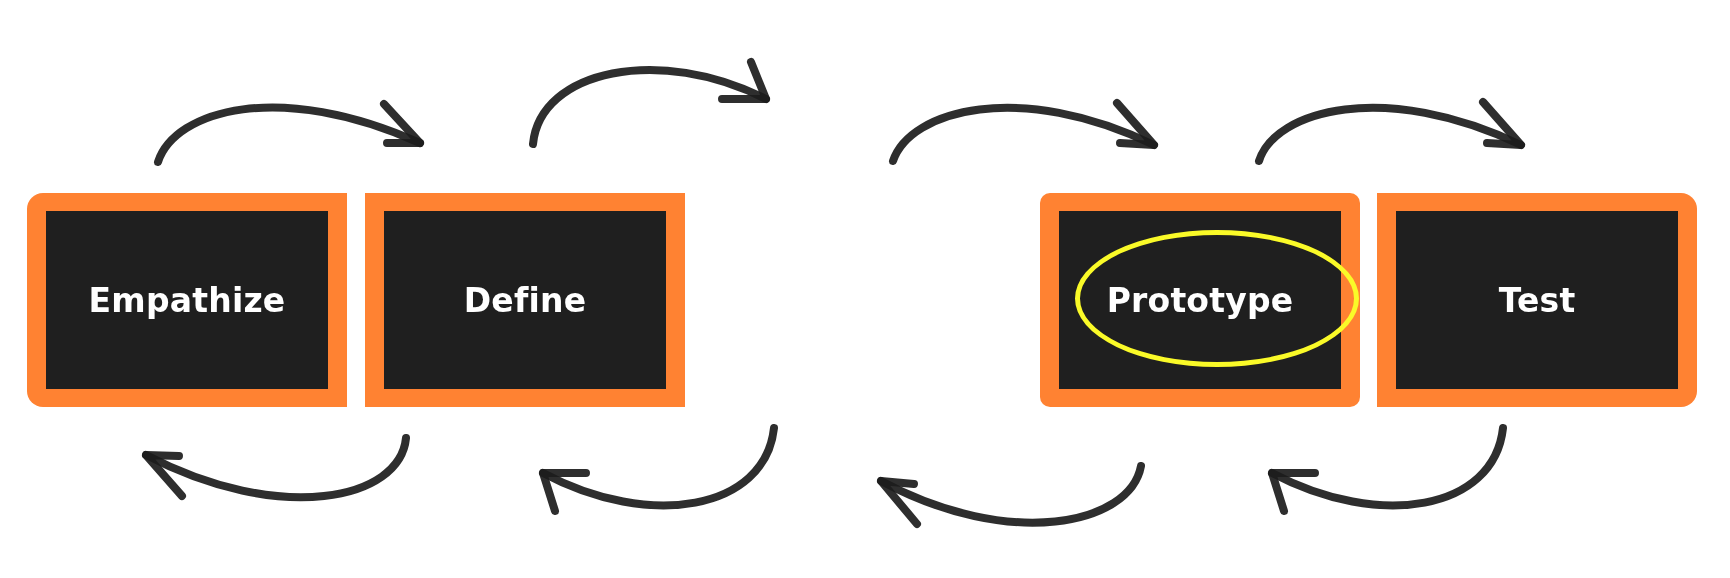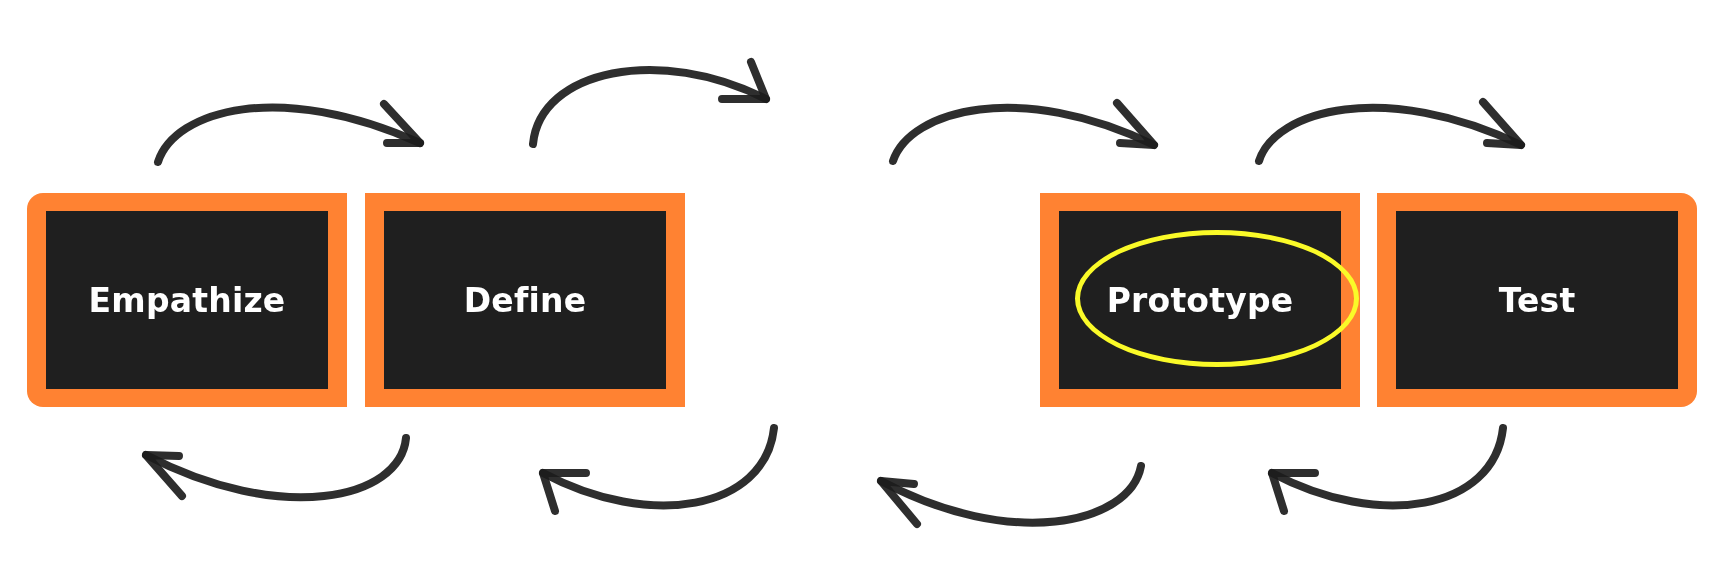--- a/index.html
+++ b/index.html
@@ -76,21 +76,21 @@
     </div>
   </div>
 
   <div class="box" style="left:365px;">
     <div class="inner">
       <span class="label">Define</span>
     </div>
   </div>
 
 
-  <div class="box" style="left:1040px;">
+  <div class="box" style="left:1040px;border-radius:10px;">
     <div class="inner">
       <div class="highlight"></div>
       <span class="label">Prototype</span>
     </div>
   </div>
 
   <div class="box last" style="left:1377px;text-align:center;">
     <div class="inner">
       <span class="label">Test</span>
     </div>

